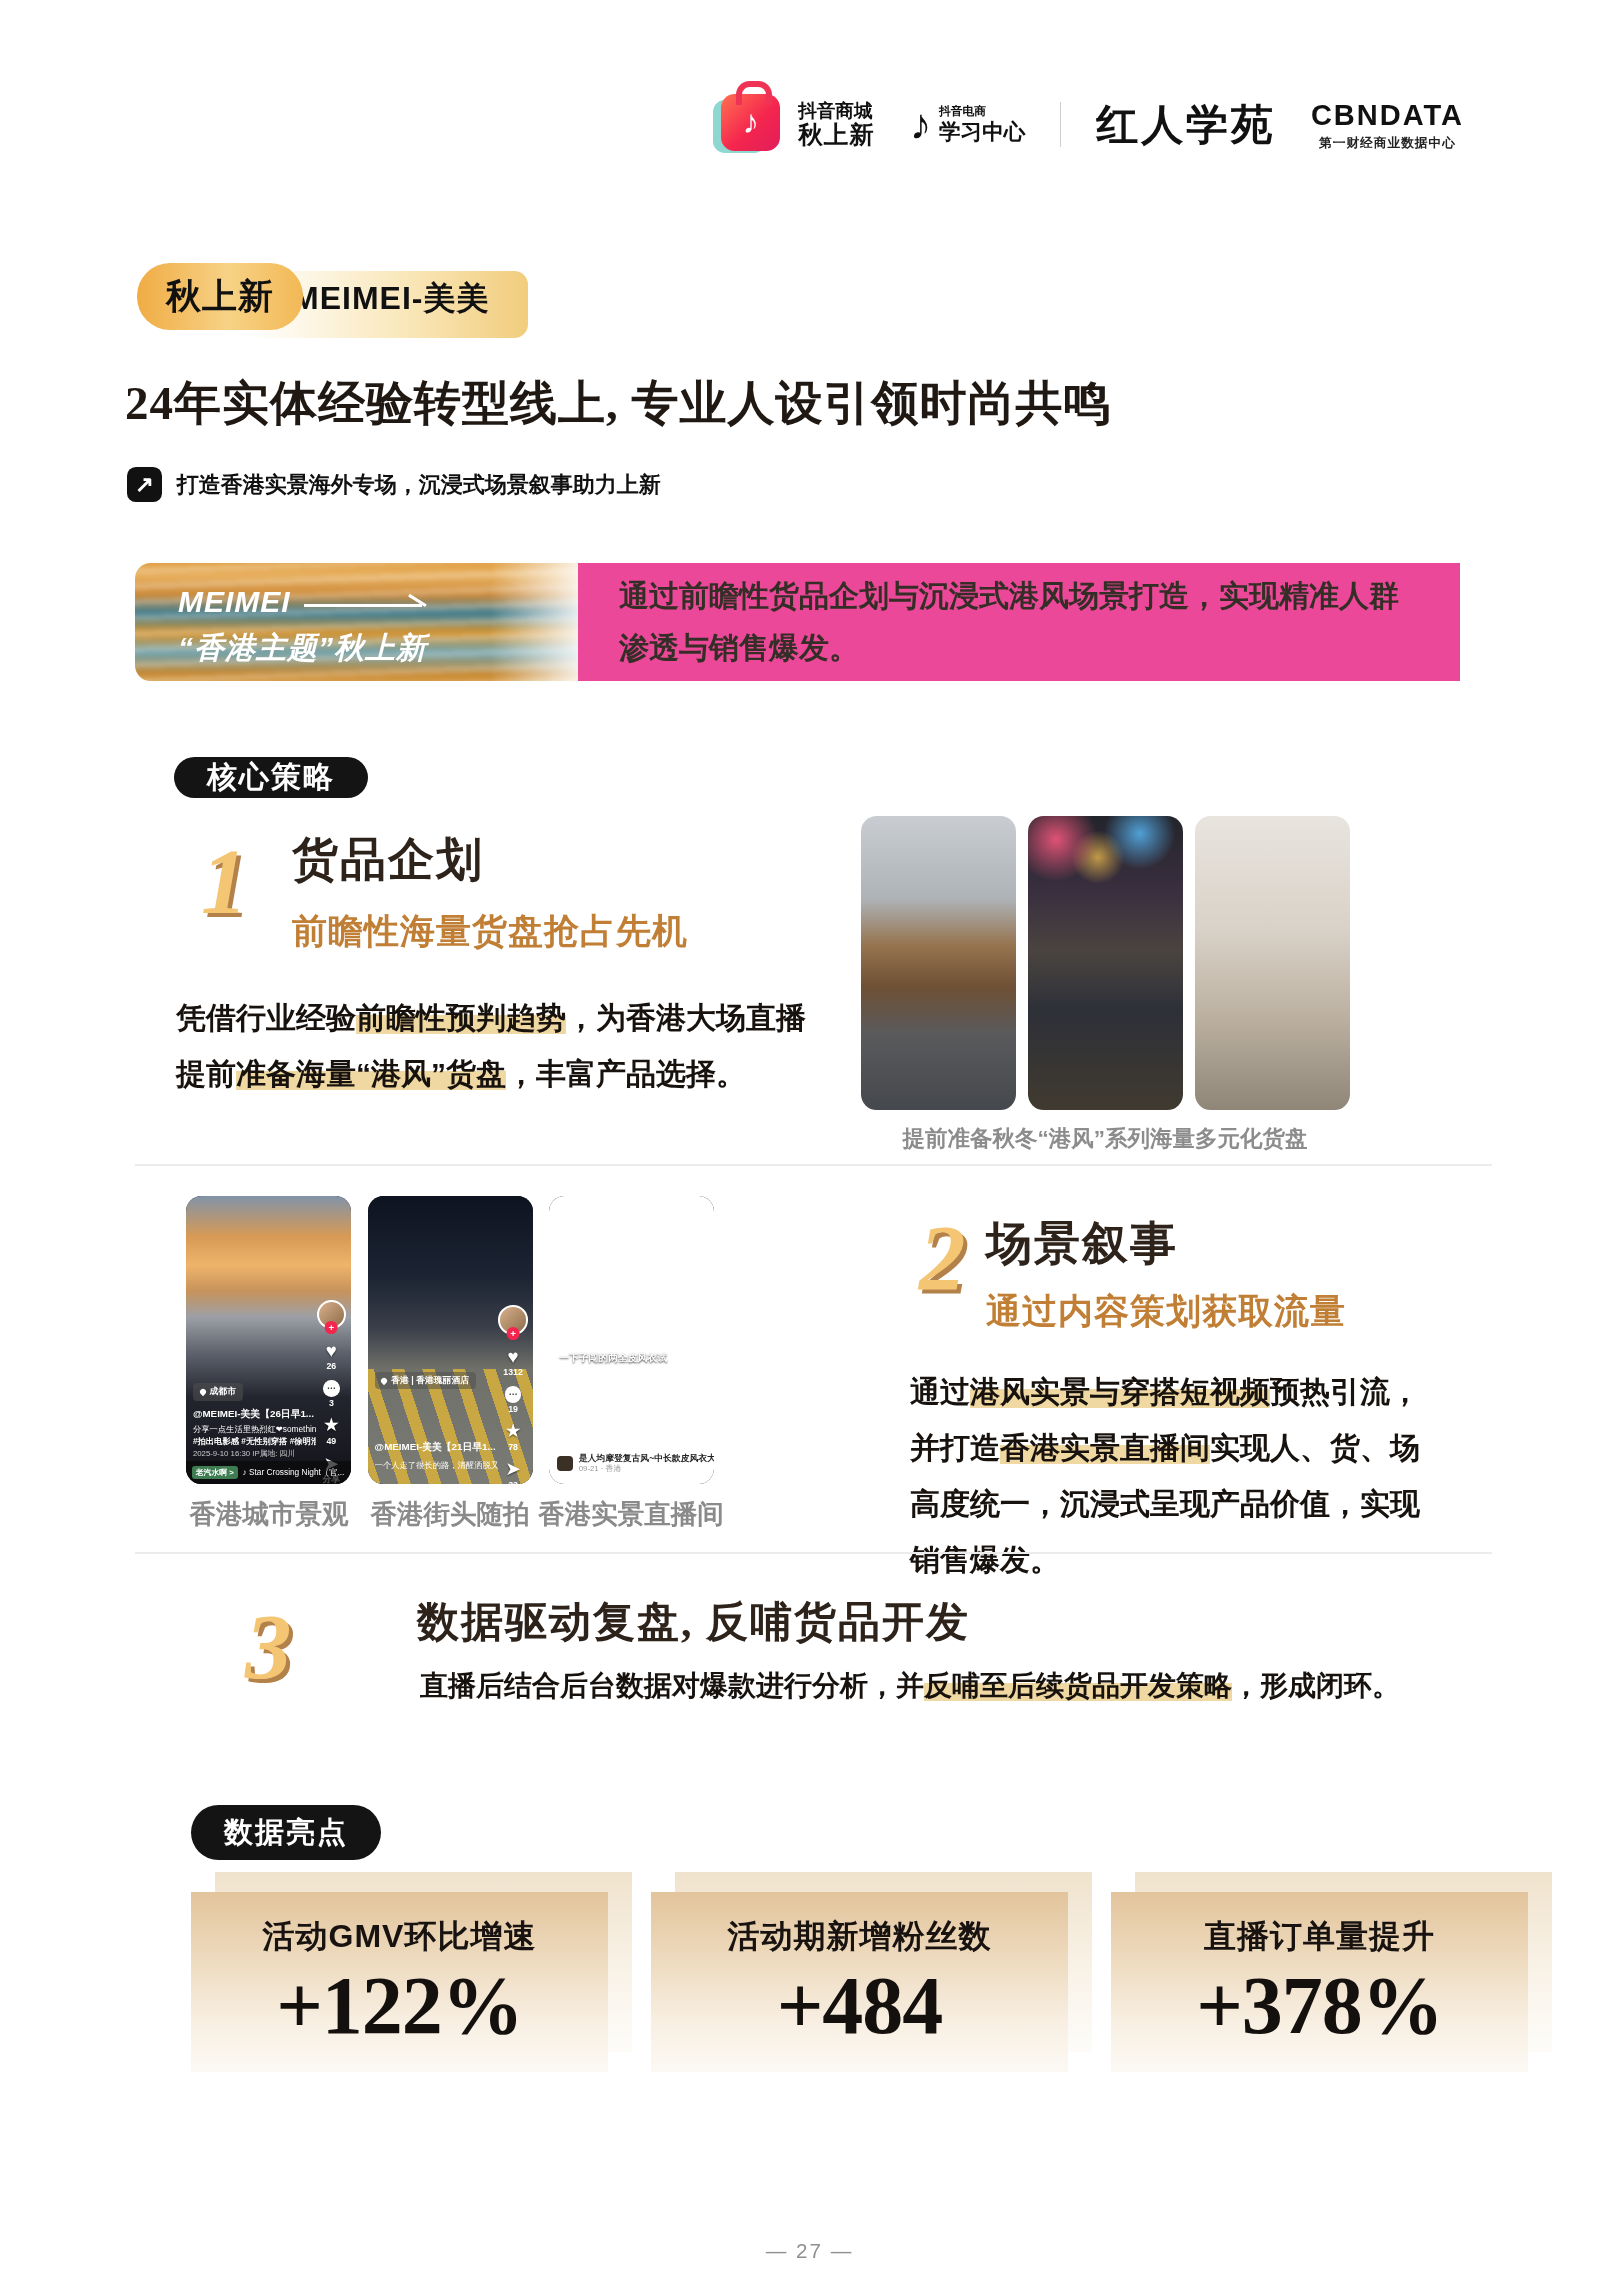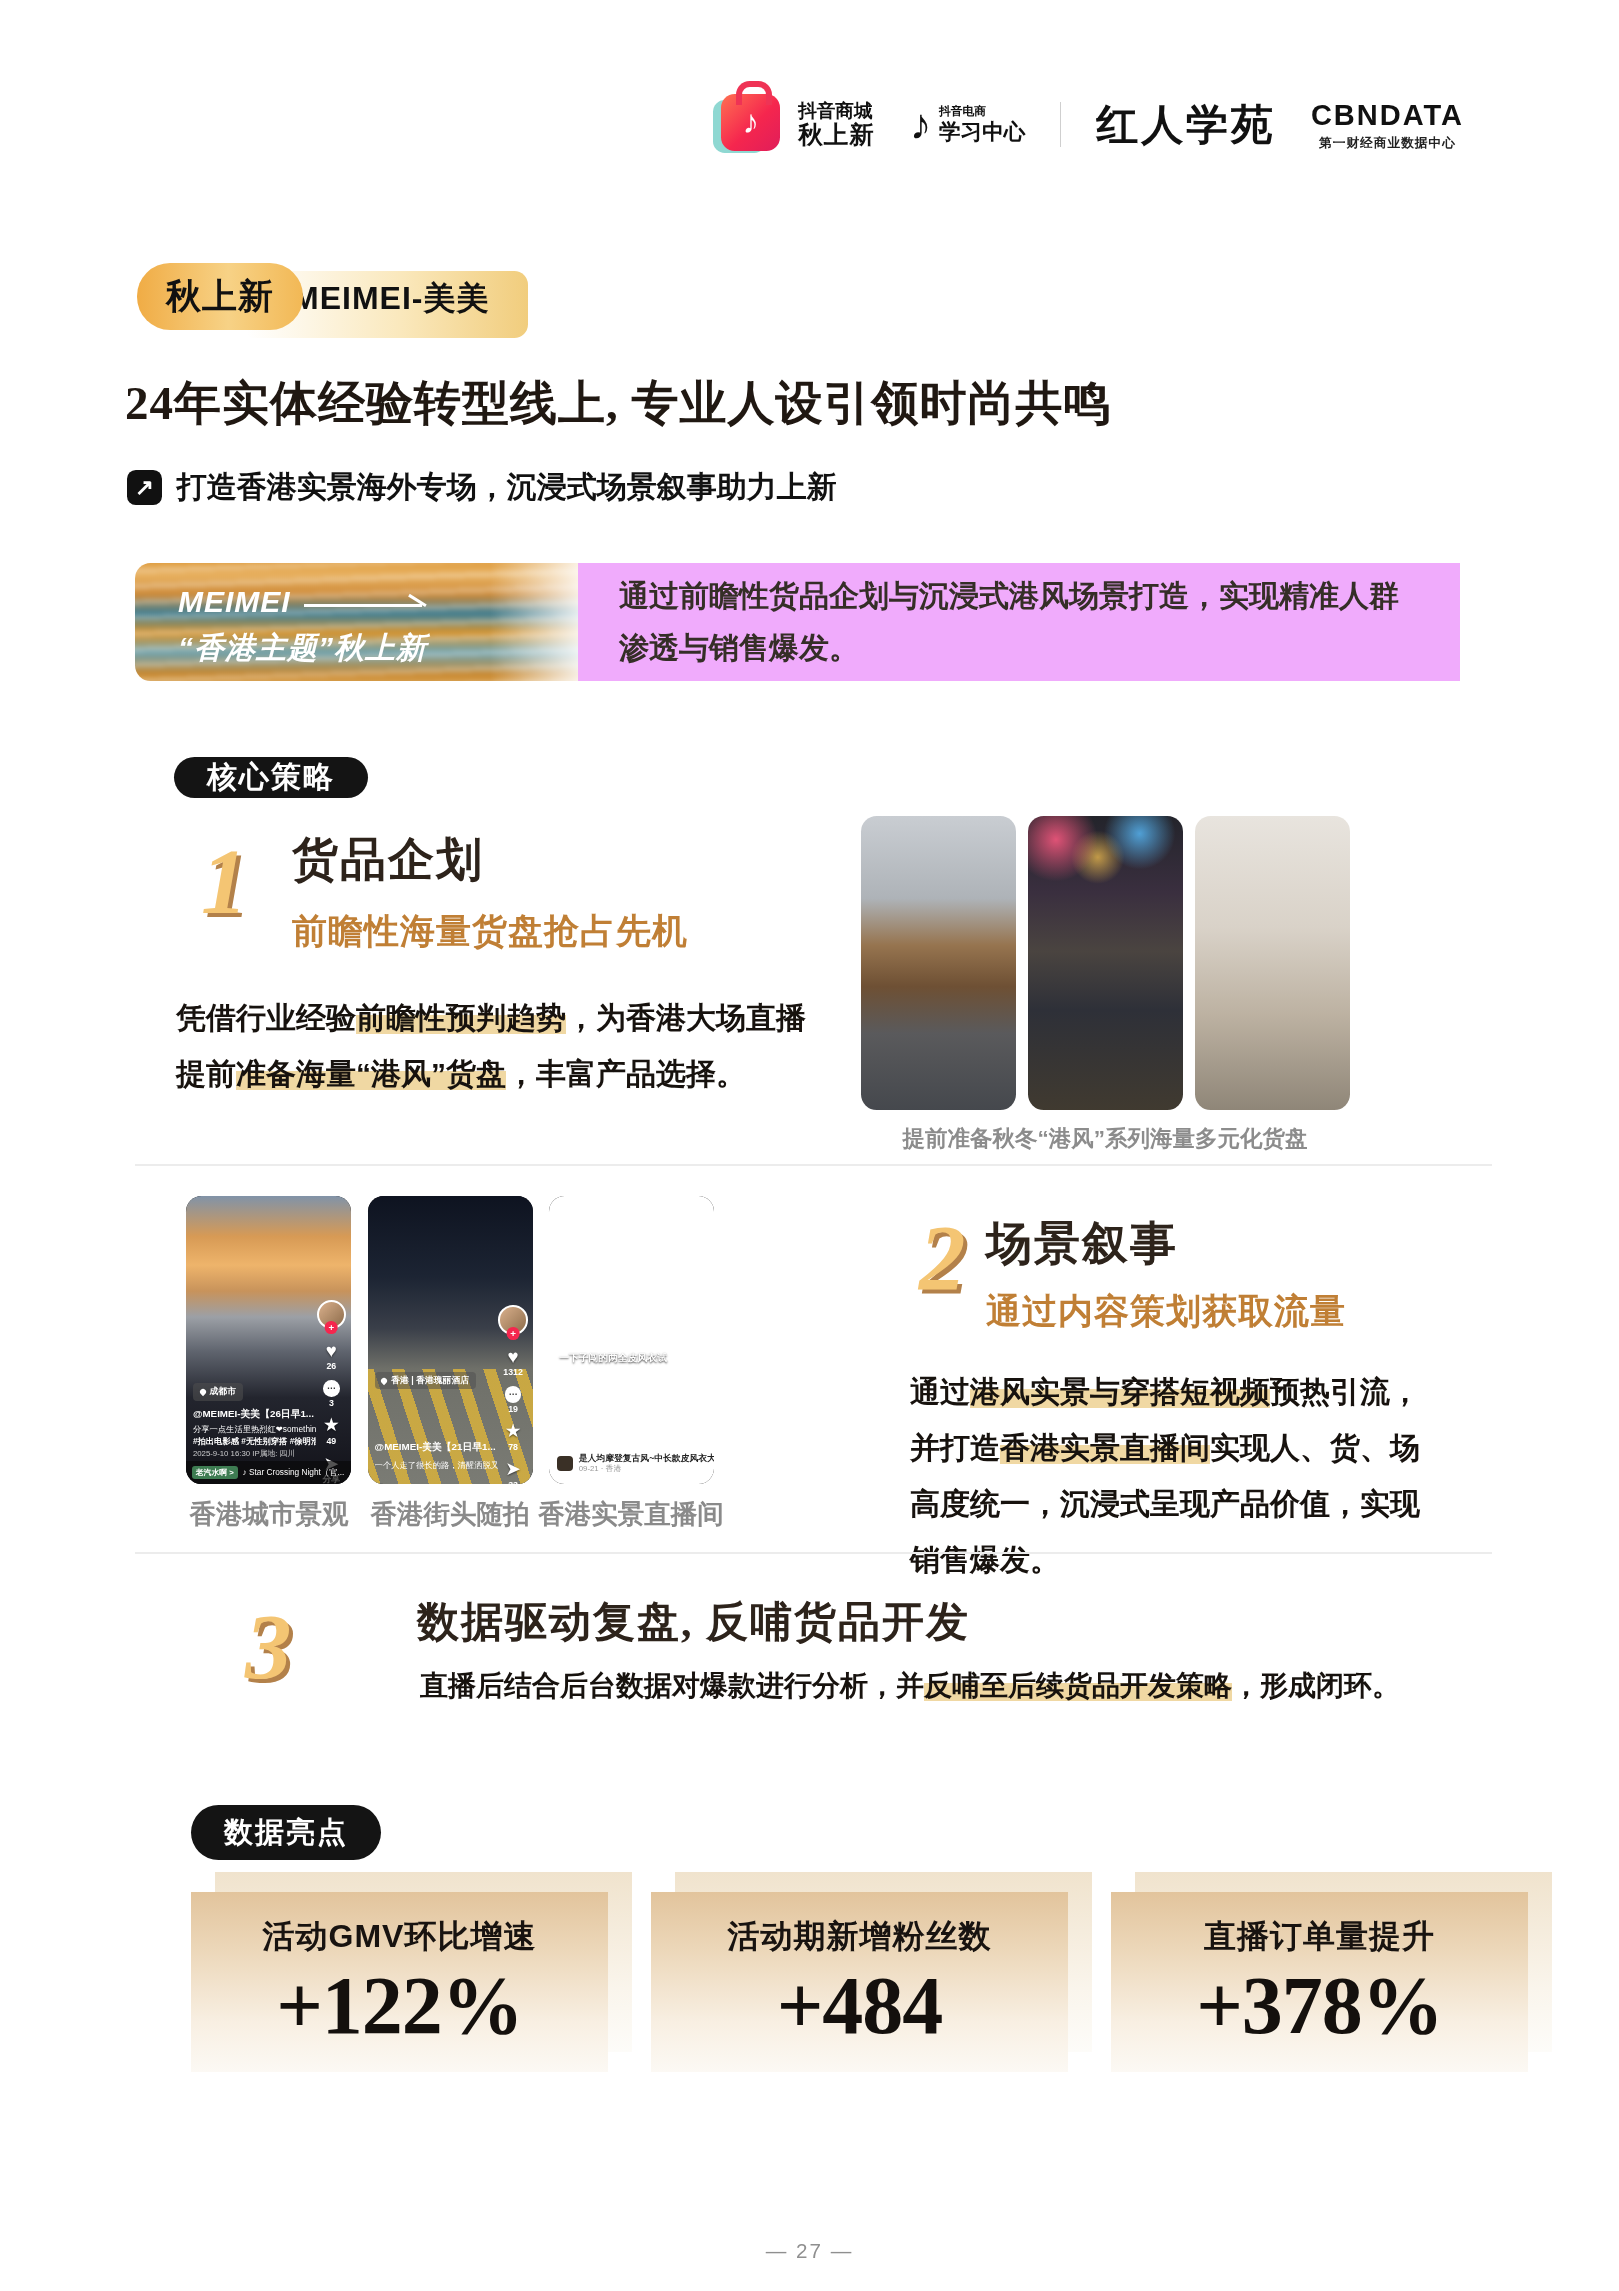--- a/index.html
+++ b/index.html
@@ -36,38 +36,38 @@
            display:flex;align-items:center;font-size:35px;font-weight:900;color:#111;z-index:2;letter-spacing:1px;}
   .accountpill{position:absolute;left:247px;top:271px;height:55px;padding:0 39px 12px 45px;
            border-radius:5.9px 13.7px 13.7px 5.9px;
            background:linear-gradient(90deg,#ffffff 0%,#fae8bc 55%,#f1cd7d 100%);
            display:flex;align-items:center;font-size:32px;font-weight:900;color:#111;z-index:1;letter-spacing:1px;}
   .main-title{position:absolute;left:125px;top:372px;font-family:"Liberation Serif",serif;
            font-size:47px;font-weight:900;color:#201812;letter-spacing:1px;}
   .sub-row{position:absolute;left:127px;top:467px;display:flex;align-items:center;gap:14.7px;}
   .sub-icon{width:35px;height:35px;border-radius:8.8px;background:#111;color:#fff;display:flex;
            align-items:center;justify-content:center;font-size:22.5px;font-weight:900;}
-  .sub-text{font-size:30px;font-weight:800;color:#111;}
+  .sub-text{font-size:22px;font-weight:800;color:#111;}
 
   .banner{position:absolute;left:135px;top:563px;width:1325px;height:118px;display:flex;border-radius:15.7px 0 0 15.7px;}
   .banner-left{position:relative;width:443px;overflow:hidden;border-radius:15.7px 0 0 15.7px;}
   .banner-bg{position:absolute;inset:-9.8px;filter:blur(2.9px);
       background:
         repeating-linear-gradient(178deg, rgba(255,255,255,.28) 0 4.9px, rgba(255,255,255,0) 4.9px 15.7px),
         linear-gradient(180deg,#d9912e 0%,#e8b160 16%,#ce8b3a 30%,#3f7f95 44%,#d9952f 58%,#6fa3b0 72%,#c9882f 88%,#e3b468 100%);}
   .banner-left:after{content:"";position:absolute;top:0;bottom:0;right:0;width:88px;
         background:linear-gradient(90deg,rgba(255,255,255,0),rgba(255,255,255,.85));}
   .banner-brand{position:absolute;left:43px;top:21.6px;display:flex;align-items:center;gap:13.7px;
         color:#fff;font-size:30px;font-weight:900;font-style:italic;letter-spacing:1px;z-index:2;}
   .brand-arrow{position:relative;width:118px;height:2.9px;background:#fff;margin-top:7.8px;}
   .brand-arrow:after{content:"";position:absolute;right:-2.9px;top:0;width:19.6px;height:2.9px;background:#fff;
         transform-origin:right center;transform:rotate(32deg);}
   .banner-theme{position:absolute;left:43px;top:65px;color:#fff;font-size:30px;font-weight:900;
         font-style:italic;z-index:2;letter-spacing:1px;}
-  .banner-right{flex:1;background:#f0abfc;display:flex;align-items:center;padding:0 41px;
+  .banner-right{flex:1;background:#ec4899;display:flex;align-items:center;padding:0 41px;
         font-size:30px;font-weight:700;color:#352e27;line-height:1.74;}
 
   
   .black-pill{position:absolute;height:41px;padding:0 33px;border-radius:28px;background:#141414;
         color:#fff;font-size:30px;font-weight:800;display:flex;align-items:center;letter-spacing:2px;}
   .numeral{position:absolute;font-family:"Liberation Serif",serif;font-style:italic;font-weight:900;
         font-size:93px;line-height:1;color:#f4c573;text-shadow:3.9px 3.9px 0 #b3814a;}
   .sec-title{position:absolute;font-family:"Liberation Serif",serif;font-weight:900;color:#2d231b;letter-spacing:2px;}
   .sec-sub{position:absolute;font-size:35px;font-weight:900;color:#c07f35;letter-spacing:1px;}
   .body-text{position:absolute;font-size:30px;font-weight:700;color:#17120e;line-height:56px;}

